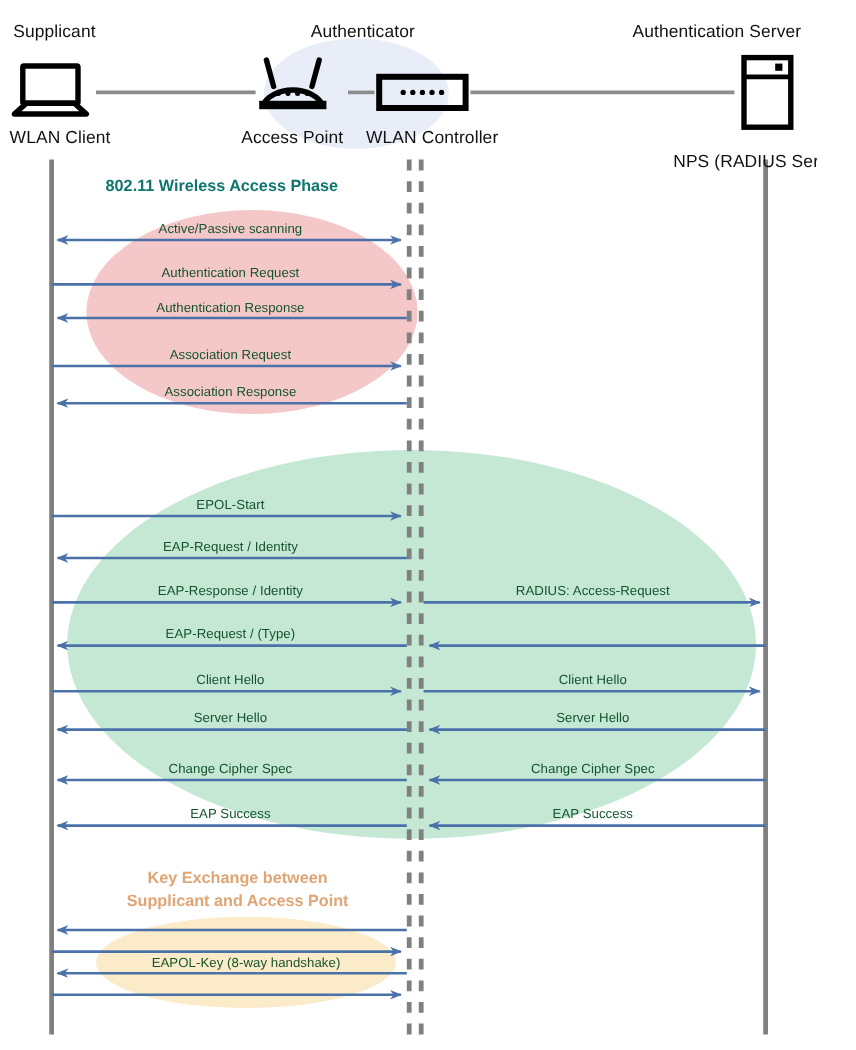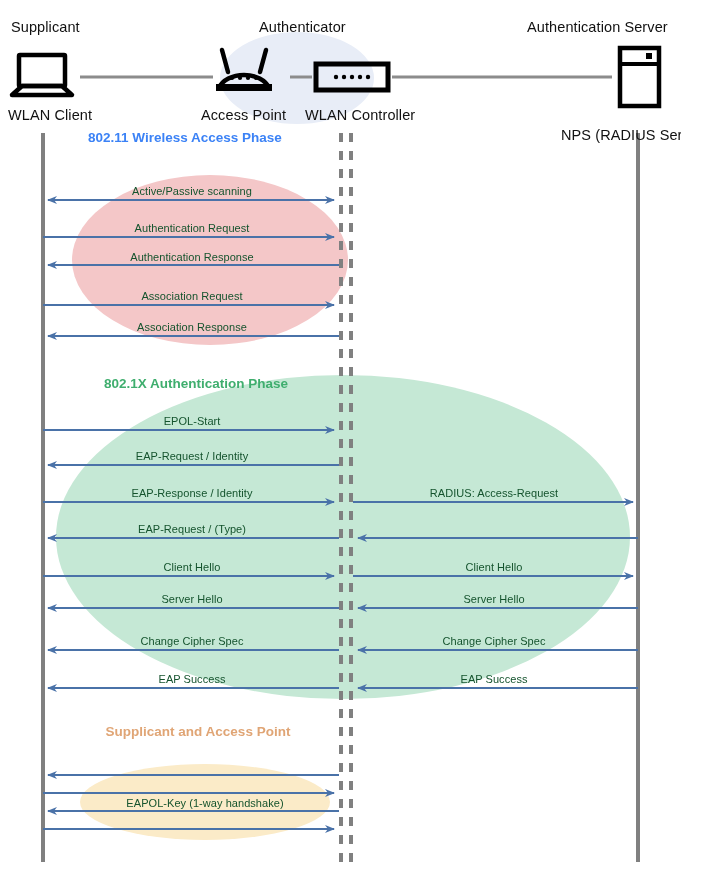--- a/index.html
+++ b/index.html
@@ -140,23 +140,23 @@
 
   <div class="hdr-label role-label" style="left:11px; top:19px;">Supplicant</div>
   <div class="hdr-label role-label" style="left:259px; top:19px;">Authenticator</div>
   <div class="hdr-label role-label" style="left:527px; top:19px;">Authentication Server</div>
 
   <div class="hdr-label dev-label" style="left:8px; top:107px;">WLAN Client</div>
   <div class="hdr-label dev-label" style="left:201px; top:107px;">Access Point</div>
   <div class="hdr-label dev-label" style="left:305px; top:107px;">WLAN Controller</div>
   <div class="hdr-label dev-label" style="left:561px; top:107px;margin-top:20px;">NPS (RADIUS Server)</div>
 
-  <div class="phase-title" style="left:88px; top:130px; color:#3b82f6;">802.11 Wireless Access Phase</div>
-  <div class="phase-title" style="left:104px; top:376px; color:#3FAE6E;">802.1X Authentication Phase</div>
+  <div class="phase-title" style="left:88px; top:147px; color:#0f766e;">802.11 Wireless Access Phase</div>
   <div class="phase-title multi" style="left:98px; top:722px; width:200px; color:#E0A575;">
+    <div>Key Exchange between</div>
     <div>Supplicant and Access Point</div>
   </div>
 
   <div class="msg-label" style="left:192px; top:197px;">Active/Passive scanning</div>
   <div class="msg-label" style="left:192px; top:234px;">Authentication Request</div>
   <div class="msg-label" style="left:192px; top:263px;">Authentication Response</div>
   <div class="msg-label" style="left:192px; top:302px;">Association Request</div>
   <div class="msg-label" style="left:192px; top:333px;">Association Response</div>
 
   <div class="msg-label" style="left:192px; top:427px;">EPOL-Start</div>
@@ -167,15 +167,15 @@
   <div class="msg-label" style="left:192px; top:605px;">Server Hello</div>
   <div class="msg-label" style="left:192px; top:647px;">Change Cipher Spec</div>
   <div class="msg-label" style="left:192px; top:685px;">EAP Success</div>
 
   <div class="msg-label" style="left:494px; top:499px;">RADIUS: Access-Request</div>
   <div class="msg-label" style="left:494px; top:573px;">Client Hello</div>
   <div class="msg-label" style="left:494px; top:605px;">Server Hello</div>
   <div class="msg-label" style="left:494px; top:647px;">Change Cipher Spec</div>
   <div class="msg-label" style="left:494px; top:685px;">EAP Success</div>
 
-  <div class="msg-label" style="left:205px; top:809px;">EAPOL-Key (1-way handshake)</div>
+  <div class="msg-label" style="left:205px; top:809px;">EAPOL-Key (8-way handshake)</div>
 
 </div>
 
 </body></html>

